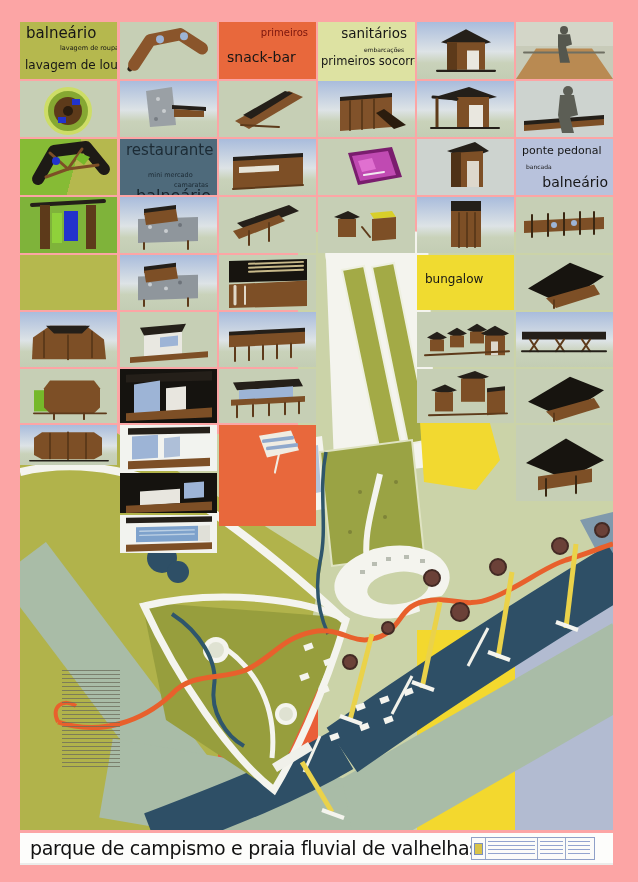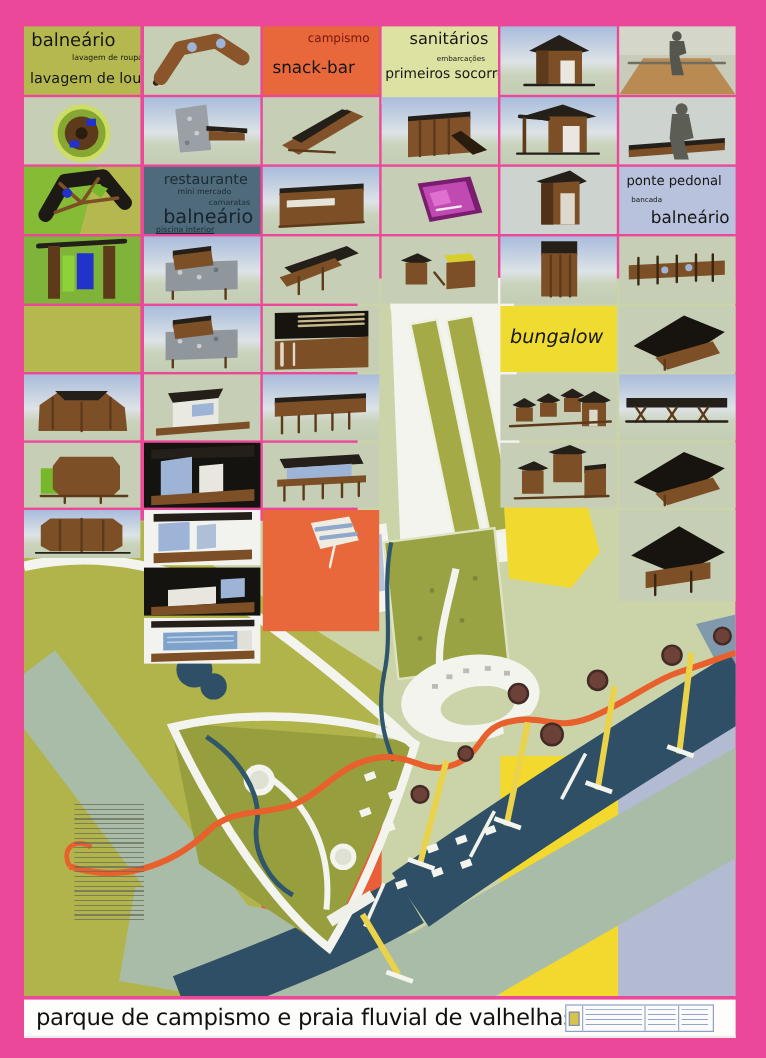--- a/index.html
+++ b/index.html
@@ -1,39 +1,39 @@
 <!DOCTYPE html>
 <html><head>
 <meta charset="utf-8">
 <style>
   html,body{margin:0;padding:0;background:#ffffff;}
   body{font-family:"DejaVu Sans","Liberation Sans",sans-serif;}
-  #page{position:relative;width:638px;height:882px;background:#ec4899;overflow:hidden;}
+  #page{position:relative;width:638px;height:882px;background:#fca5a5;overflow:hidden;}
   #poster{position:absolute;left:20px;top:22px;width:593px;height:845px;}
   #plan{position:absolute;left:0;top:0;z-index:1;}
   .cell{position:absolute;overflow:hidden;z-index:2;}
   .cell svg{display:block;width:100%;height:100%;}
   .lt{color:#161616;line-height:1.05;white-space:nowrap;}
   .Lb1-1{font-size:15px;margin:4px 0 0 6px;}
   .Lb1-2{font-size:6.5px;margin:3px 0 0 40px;}
   .Lb1-3{font-size:12px;margin:7px 0 0 5px;}
   .Lb2-1{font-size:10px;color:#7a150d;text-align:right;margin:6px 8px 0 0;}
   .Lb2-2{font-size:14px;margin:11px 0 0 8px;}
   .Lb3-1{font-size:13.5px;text-align:right;margin:4px 8px 0 0;}
   .Lb3-2{font-size:6px;margin:7px 0 0 46px;}
   .Lb3-3{font-size:11.5px;margin:2px 0 0 3px;}
-  .Lb4-1{font-size:12px;color:#1c2b35;margin:4px 0 0 6px;text-align:center;}
-  .Lb4-2{font-size:6.5px;color:#1c2b35;margin:1px 0 0 28px;}
+  .Lb4-1{font-size:15px;color:#1c2b35;margin:4px 0 0 6px;}
+  .Lb4-2{font-size:6.5px;color:#1c2b35;margin:13px 0 0 28px;}
   .Lb4-3{font-size:6.5px;color:#1c2b35;margin:3px 0 0 54px;}
   .Lb4-4{font-size:16px;color:#16242e;text-align:right;margin:0 6px 0 0;}
   .Lb4-5{font-size:6.5px;color:#1c2b35;margin:-2px 0 0 10px;text-decoration:underline;}
   .Lb5-1{font-size:11px;margin:6px 0 0 6px;}
   .Lb5-2{font-size:6px;margin:7px 0 0 10px;}
   .Lb5-3{font-size:14px;text-align:right;margin:5px 5px 0 0;}
-  .Lb6-1{font-size:16px;margin:18px 0 4px 8px;font-style:italic;}
+  .Lb6-1{font-size:12px;margin:18px 0 4px 8px;}
   #legend{position:absolute;left:42px;top:648px;width:58px;height:100px;z-index:3;
     background:repeating-linear-gradient(180deg,#6b6b5a 0 1px,rgba(0,0,0,0) 1px 4px);
     opacity:.75;}
   #titlebar{position:absolute;left:0;top:811px;width:593px;height:30px;background:#fdfdfb;
     border-bottom:2px solid #ececea;z-index:4;display:flex;align-items:center;}
   #title-text{font-size:19px;letter-spacing:-0.3px;color:#111;margin-left:10px;white-space:nowrap;}
   #stamp{position:absolute;right:18px;top:4px;width:122px;height:21px;background:#fbfbf9;
     border:1px solid #8fa0c8;display:flex;}
   .stamp-cell{border-right:1px solid #9aaacd;height:100%;box-sizing:border-box;position:relative;}
   .stamp-lines{position:absolute;left:2px;right:2px;top:3px;bottom:3px;
@@ -154,21 +154,21 @@
         </div>
         <div class="cell" style="left: 100px; top: 0px; width: 97px; height: 57px; background: rgb(198, 207, 181);">
           <svg viewBox="0 0 97 56" preserveAspectRatio="none">
             <polyline points="10,46 28,18 60,12 84,28" fill="none" stroke="#2a2118" stroke-width="5" stroke-linecap="round" stroke-linejoin="round"></polyline>
             <polyline points="14,42 30,18 60,12 82,26" fill="none" stroke="#8a552b" stroke-width="12" stroke-linecap="round" stroke-linejoin="round"></polyline>
             <circle cx="40" cy="17" r="4" fill="#9db4d6"></circle>
             <circle cx="64" cy="14" r="4" fill="#9db4d6"></circle>
           </svg>
         </div>
         <div class="cell" style="left: 199px; top: 0px; width: 97px; height: 57px; background: rgb(232, 104, 60);">
-          <div class="lt Lb2-1">campismo</div>
+          <div class="lt Lb2-1">primeiros</div>
           <div class="lt Lb2-2">snack-bar</div>
         </div>
         <div class="cell" style="left: 298px; top: 0px; width: 97px; height: 65px; background: rgb(221, 226, 162);">
           <div class="lt Lb3-1">sanitários</div>
           <div class="lt Lb3-2">embarcações</div>
           <div class="lt Lb3-3">primeiros socorros</div>
         </div>
         <div class="cell" style="left: 397px; top: 0px; width: 97px; height: 57px; background: linear-gradient(rgb(169, 188, 220) 0%, rgb(221, 227, 230) 52%, rgb(201, 210, 186) 72%, rgb(195, 205, 180) 100%);">
           <svg viewBox="0 0 97 56" preserveAspectRatio="none">
             <polygon points="24,20 49,7 74,20 49,26" fill="#241f19"></polygon>

